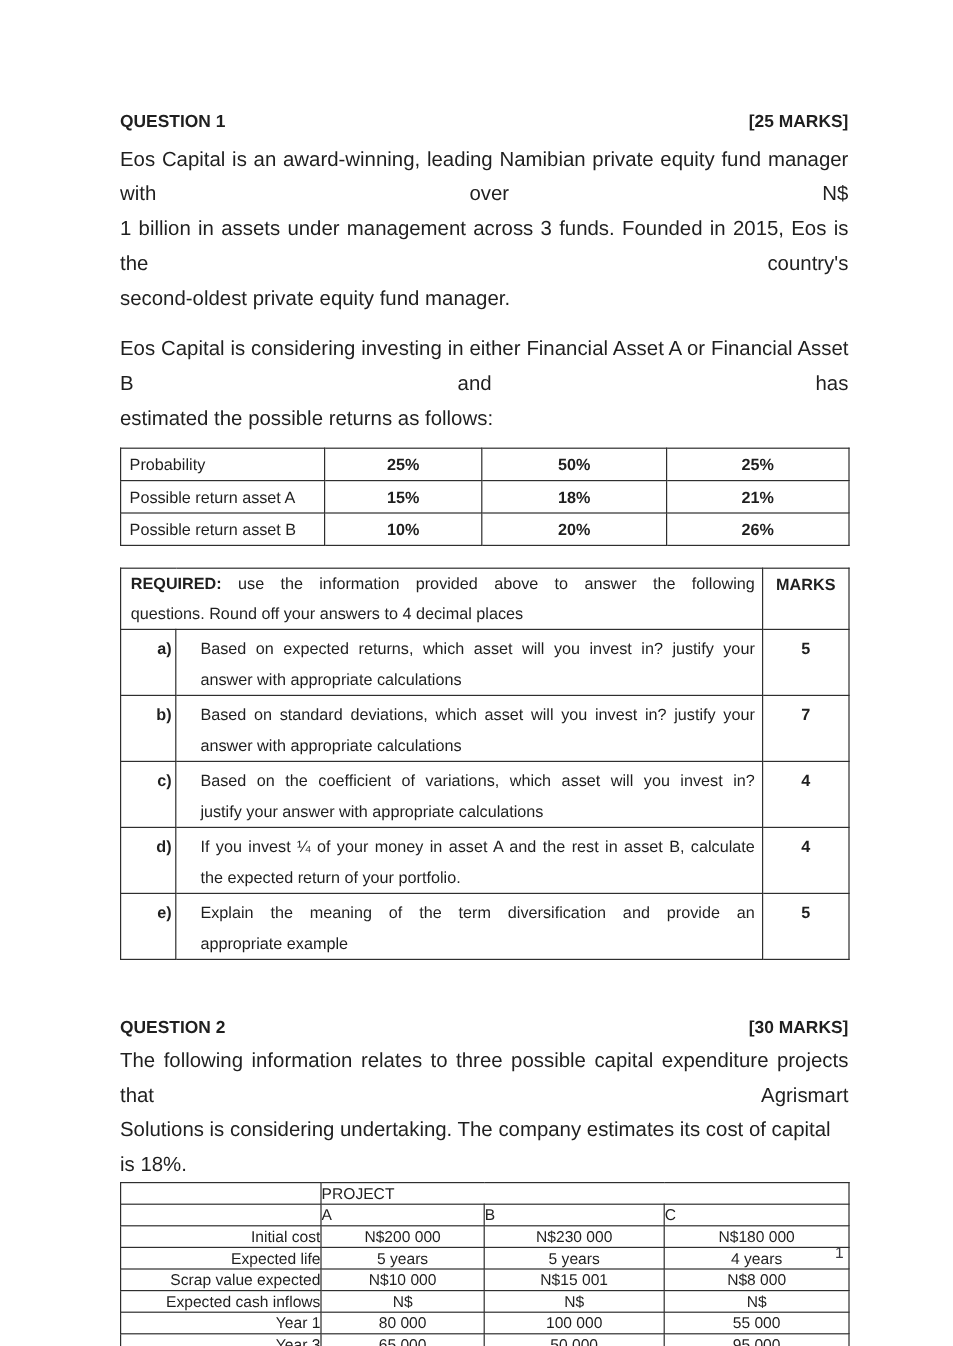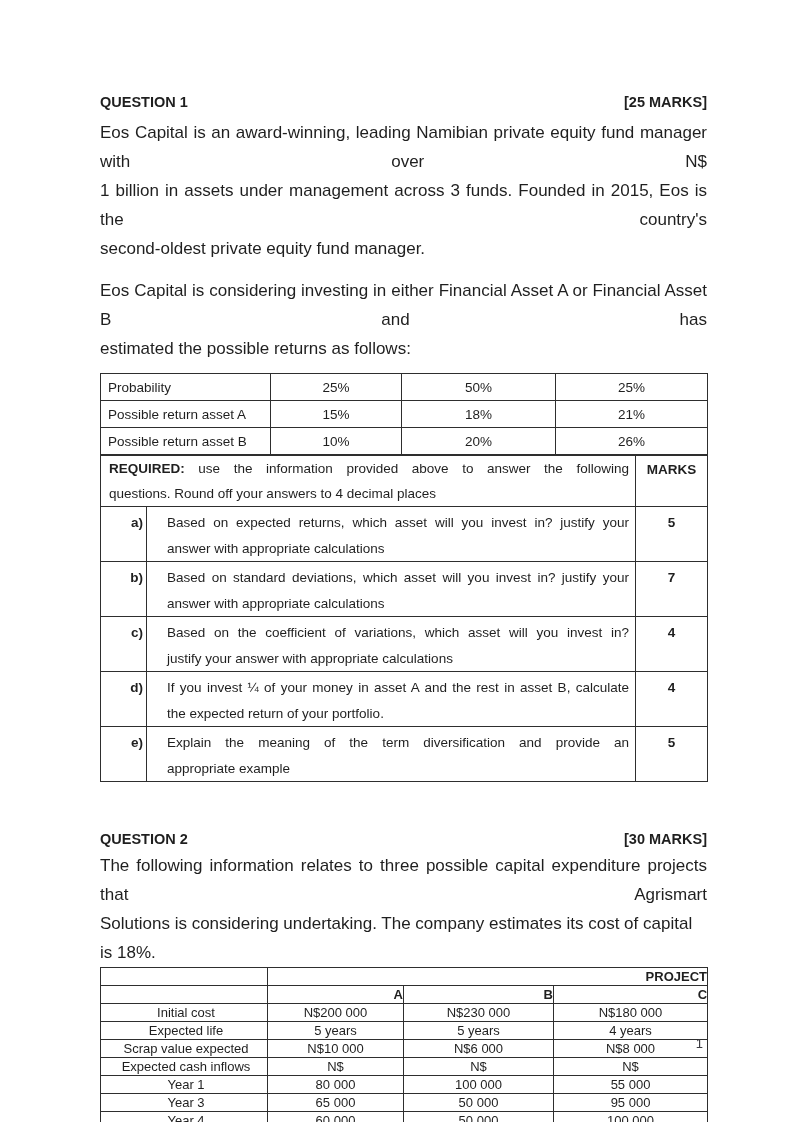--- a/index.html
+++ b/index.html
@@ -34,37 +34,37 @@
     table-layout: fixed;
     width: 607px;
     font-size: 13.5px;
   }
   td { border: 1.6px solid #2e2e2e; overflow: hidden; }
 
   
   .t-returns { margin-top: 10px; }
   .t-returns td { height: 27px; }
   .t-returns .lbl { padding-left: 7px; text-align: left; }
-  .t-returns .val { text-align: center; }
+  .t-returns .val { text-align: center; font-weight: bold; }
 
   
-  .t-required { }
+  .t-required { margin-top: 18px; }
   .t-required td { vertical-align: top; }
   .req-header { padding: 0 6px 0 8px; line-height: 25px; height: 50px; }
   .req-marks-h { font-weight: bold; text-align: center; padding-top: 1px; line-height: 25px; }
   .req-letter { font-weight: bold; text-align: right; padding: 3px 3px 0 0; line-height: 25.5px; }
   .req-q { padding: 3px 6px 0 20px; line-height: 25.5px; height: 51px; }
   .req-marks { font-weight: bold; text-align: center; padding-top: 3px; line-height: 25.5px; }
 
   
   .t-project { font-size: 13px; }
   .t-project td { height: 18px; line-height: 16px; }
-  .t-project .lbl { padding-left: 4px; text-align: center; }
+  .t-project .lbl { padding-left: 4px; text-align: right; }
   .t-project .val { text-align: center; }
-  .t-project .hdr { font-weight: bold; text-align: right; }
+  .t-project .hdr { font-weight: normal; text-align: left; }
 
   .q2-block { margin-top: 48px; }
   .page-number {
     position: absolute;
     top: 1036px;
     right: 91px;
     font-size: 13px;
     color: #3a3a40;
   }
   .m-top-scenario { margin-top: 13px; }
@@ -214,21 +214,21 @@
       </tr>
       <tr>
         <td class="lbl">Expected life</td>
         <td class="val">5 years</td>
         <td class="val">5 years</td>
         <td class="val">4 years</td>
       </tr>
       <tr>
         <td class="lbl">Scrap value expected</td>
         <td class="val">N$10 000</td>
-        <td class="val">N$6 000</td>
+        <td class="val">N$15 001</td>
         <td class="val">N$8 000</td>
       </tr>
       <tr>
         <td class="lbl">Expected cash inflows</td>
         <td class="val">N$</td>
         <td class="val">N$</td>
         <td class="val">N$</td>
       </tr>
       <tr>
         <td class="lbl">Year 1</td>

